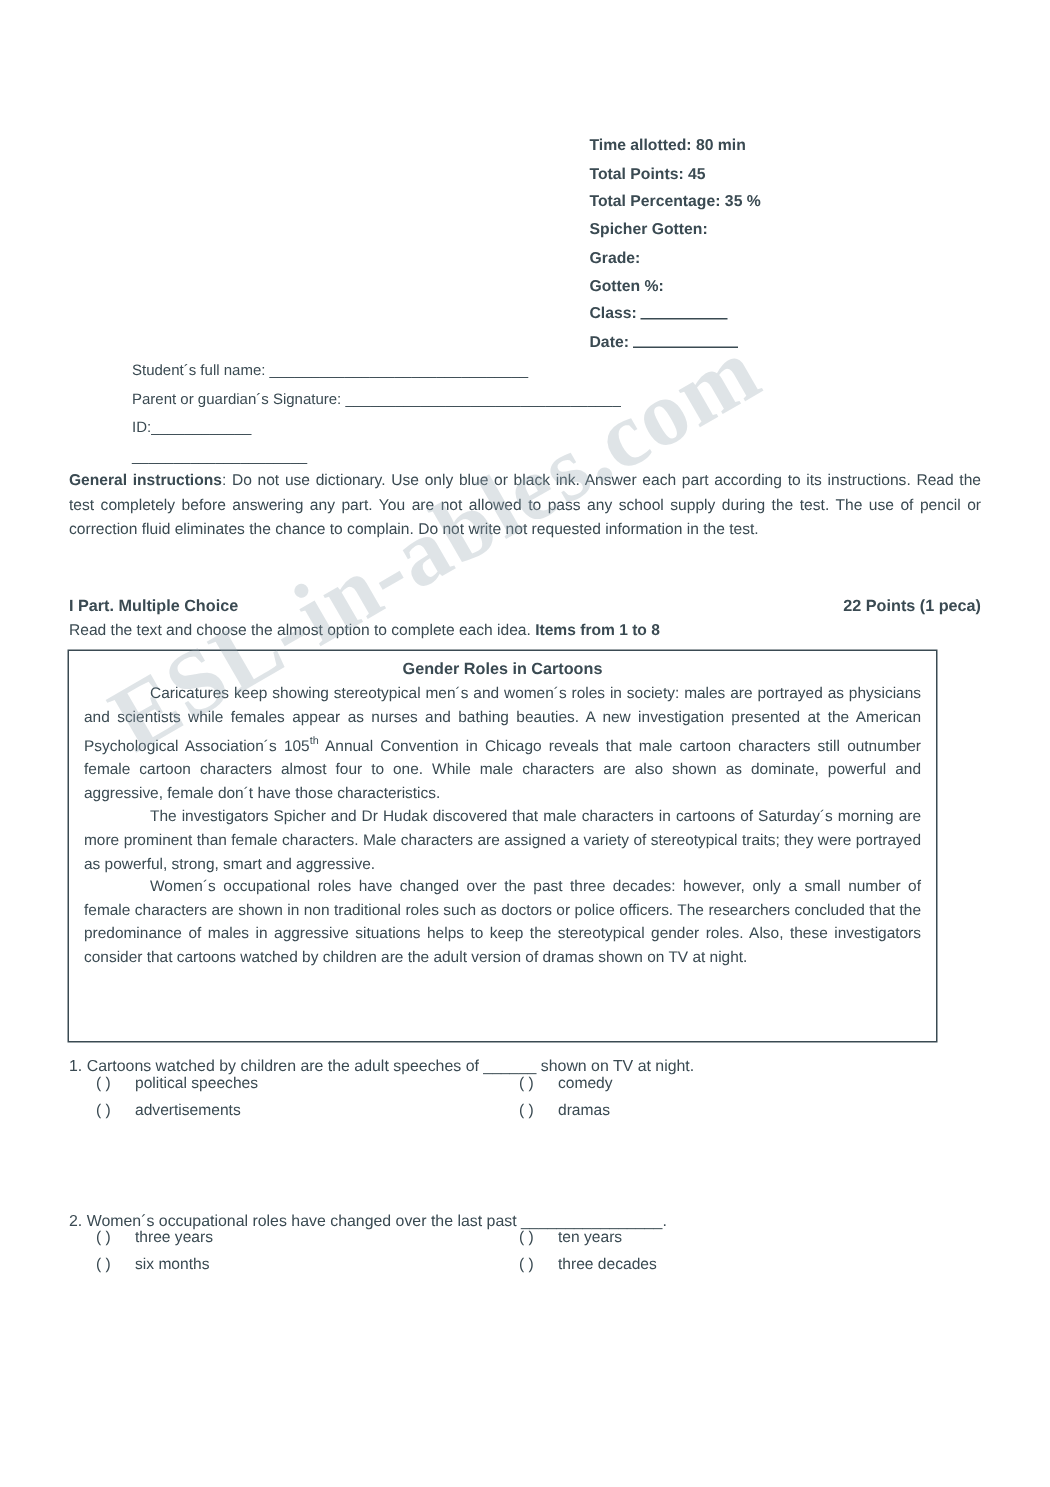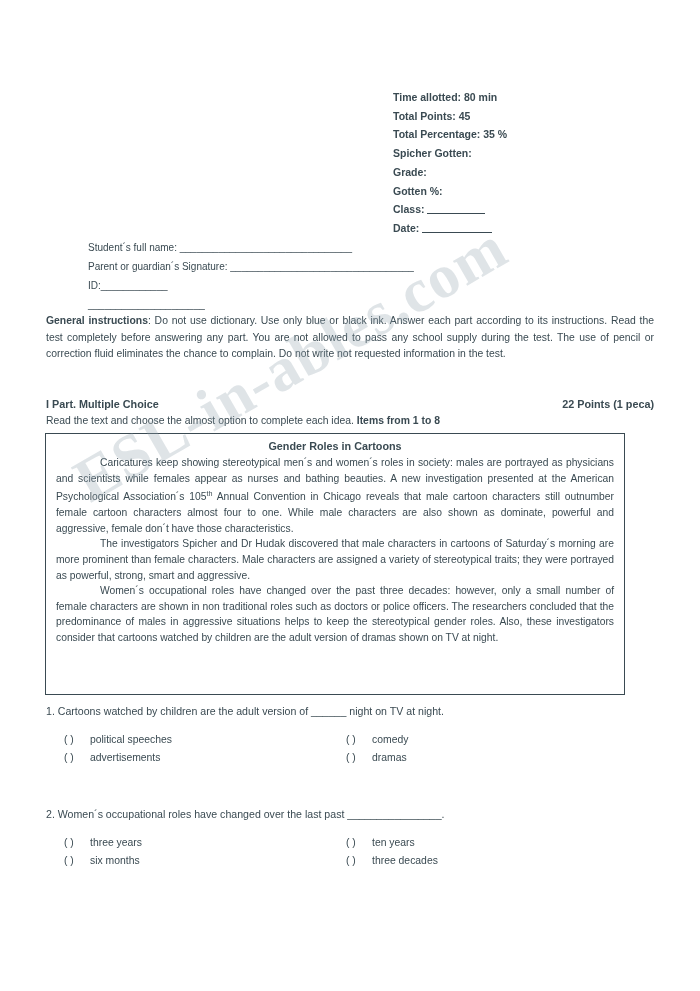--- a/index.html
+++ b/index.html
@@ -166,21 +166,20 @@
   .question {
     position: absolute;
     left: 46px;
     width: 610px;
     font-size: 10.6px;
     color: #3a4a52;
   }
   .q-text { white-space: nowrap; }
   .options {
     position: relative;
-    margin-top: 17px;
     height: 40px;
   }
   .opt {
     position: absolute;
     font-size: 10.4px;
     color: #3a4a52;
     white-space: nowrap;
   }
   .opt .paren {
     display: inline-block;
@@ -241,21 +240,21 @@
     <div class="reading-box">
       <div class="reading-title">Gender Roles in Cartoons</div>
       <p class="reading-para"><span>Caricatures keep showing stereotypical men´s and women´s roles in society: males are portrayed as physicians and scientists while females appear as nurses and bathing beauties.  A new investigation presented at the American Psychological Association´s 105</span><sup>th</sup><span> Annual Convention in Chicago reveals that male cartoon characters still outnumber female cartoon characters almost four to one. While male characters are also shown as dominate, powerful and aggressive, female don´t have those characteristics.</span></p>
       <p class="reading-para">The investigators Spicher and Dr Hudak discovered that male characters in cartoons of Saturday´s morning are more prominent than female characters. Male characters are assigned a variety of stereotypical traits; they were portrayed as powerful, strong, smart and aggressive.</p>
       <p class="reading-para">Women´s occupational roles have changed over the past three decades: however, only a small number of female characters are shown in non traditional roles such as doctors or police officers. The researchers concluded that the predominance of males in aggressive situations helps to keep the stereotypical gender roles. Also, these investigators consider that cartoons watched by children are the adult version of dramas shown on TV at night.</p>
     </div>
 
     <div class="question" style="top:705px;">
       <div class="q-text">
         <span>1.</span>
-        <span>Cartoons watched by children are the adult version of ______ night on TV at night.</span>
+        <span>Cartoons watched by children are the adult speeches of ______ shown on TV at night.</span>
       </div>
       <div class="options">
         <div class="opt opt-col-left opt-row-1"><span class="paren">(  )</span><span>political speeches</span></div>
         <div class="opt opt-col-right opt-row-1"><span class="paren">(  )</span><span>comedy</span></div>
         <div class="opt opt-col-left opt-row-2"><span class="paren">(  )</span><span>advertisements</span></div>
         <div class="opt opt-col-right opt-row-2"><span class="paren">(  )</span><span>dramas</span></div>
       </div>
     </div>
 
     <div class="question" style="top:808px;">

